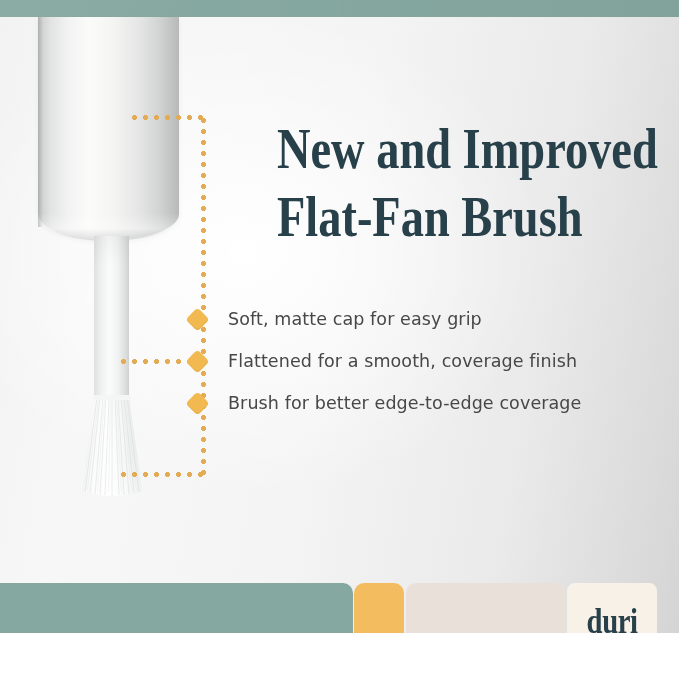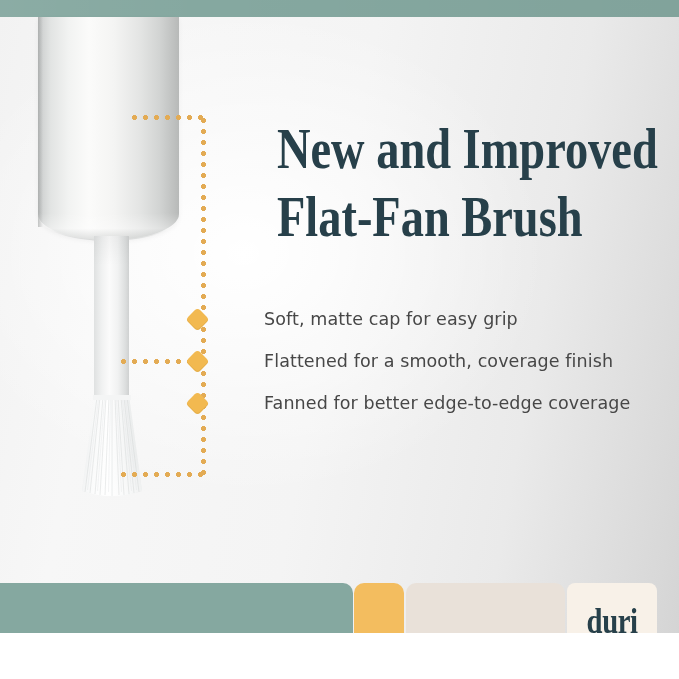--- a/index.html
+++ b/index.html
@@ -148,21 +148,20 @@
     position: absolute;
     left: 183px;
     top: 298px;
     width: 470px;
   }
   .bullet-row {
     position: relative;
     height: 42px;
     display: flex;
     align-items: center;
-    gap: 36px;
   }
   .bullet-marker {
     flex: none;
     width: 17px;
     height: 17px;
     margin-left: 6px;
     margin-right: 22px;
     background: #f2b950;
     border-radius: 4px;
     transform: rotate(45deg);
@@ -313,21 +312,21 @@
       <span class="bullet-text">Soft, matte cap for easy grip</span>
     </div>
 
     <div class="bullet-row">
       <span class="bullet-marker"></span>
       <span class="bullet-text">Flattened for a smooth, coverage finish</span>
     </div>
 
     <div class="bullet-row">
       <span class="bullet-marker"></span>
-      <span class="bullet-text">Fanned for better edge-to-edge coverage</span>
+      <span class="bullet-text">Brush for better edge-to-edge coverage</span>
     </div>
 
   </div>
 
   <div id="bottom-bar">
     <div class="bar-seg" id="seg-sage"></div>
     <div class="bar-seg" id="seg-amber"></div>
     <div class="bar-seg" id="seg-beige"></div>
     <div class="bar-seg" id="seg-logo">
       <span id="logo-text">duri</span>

